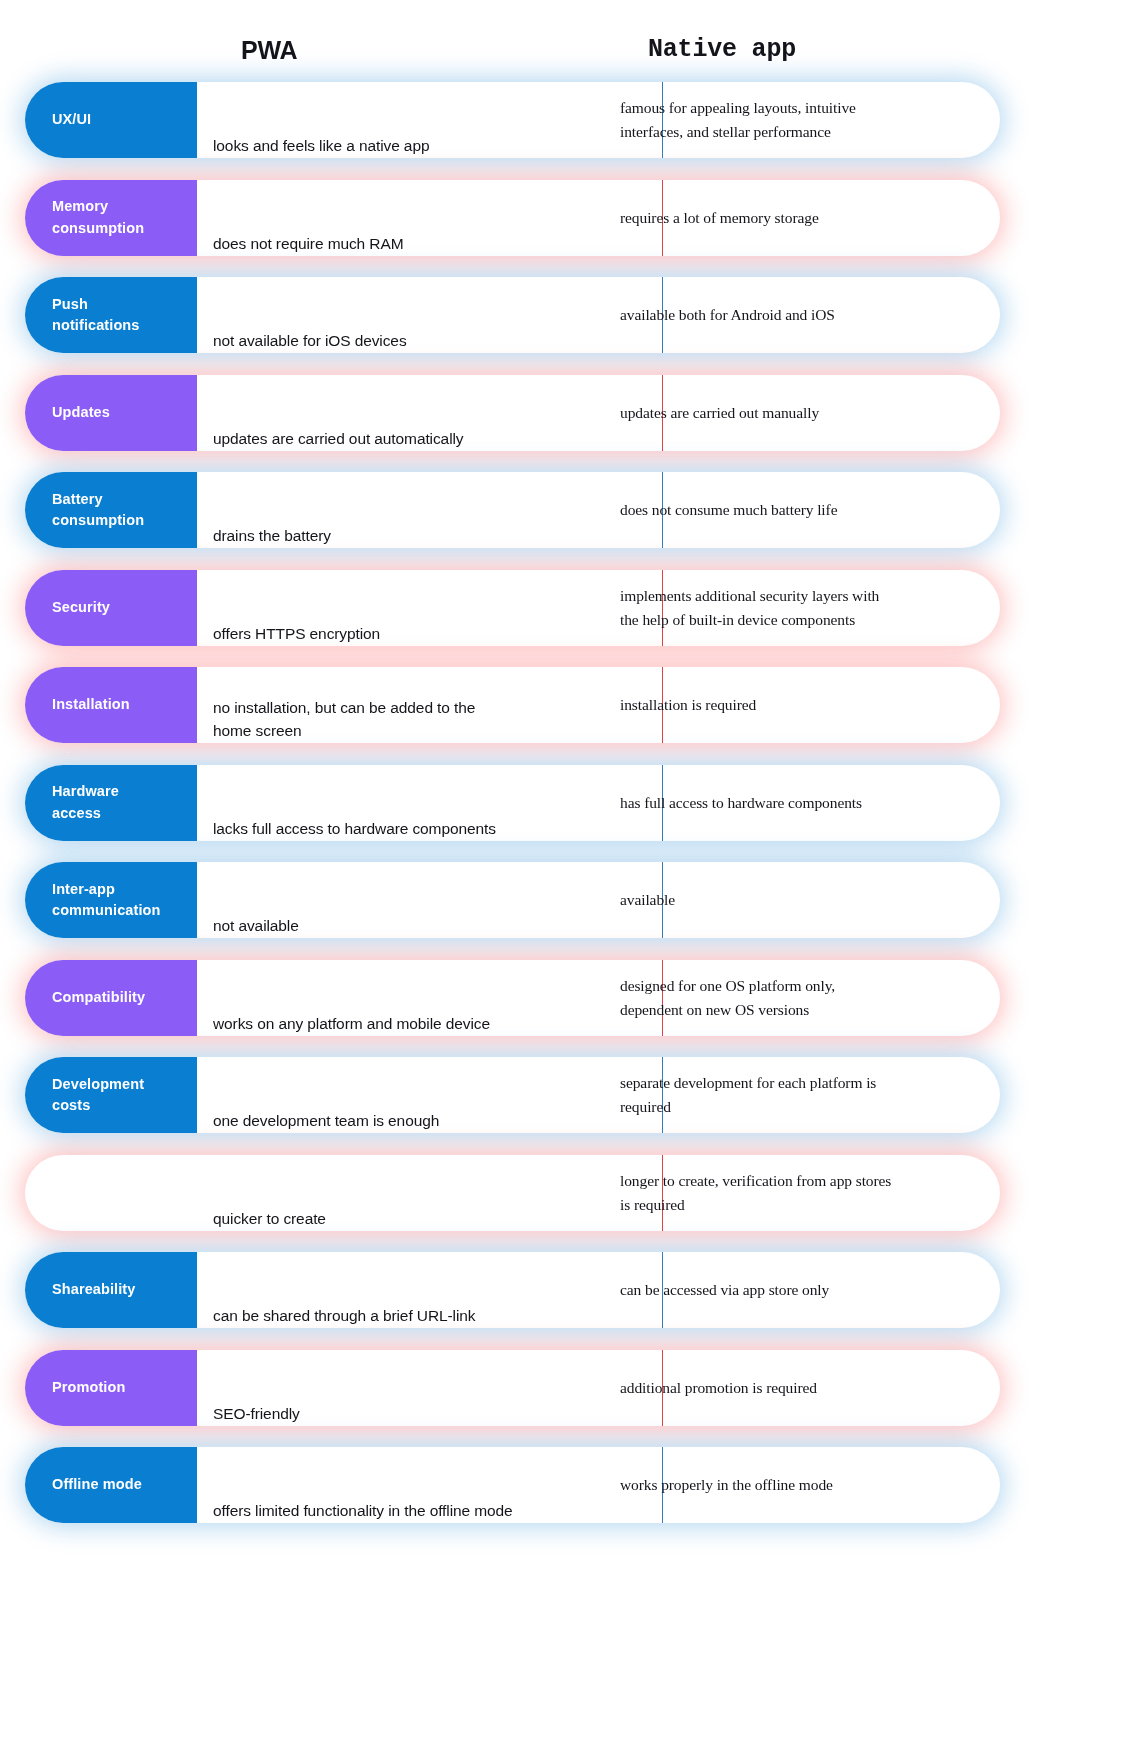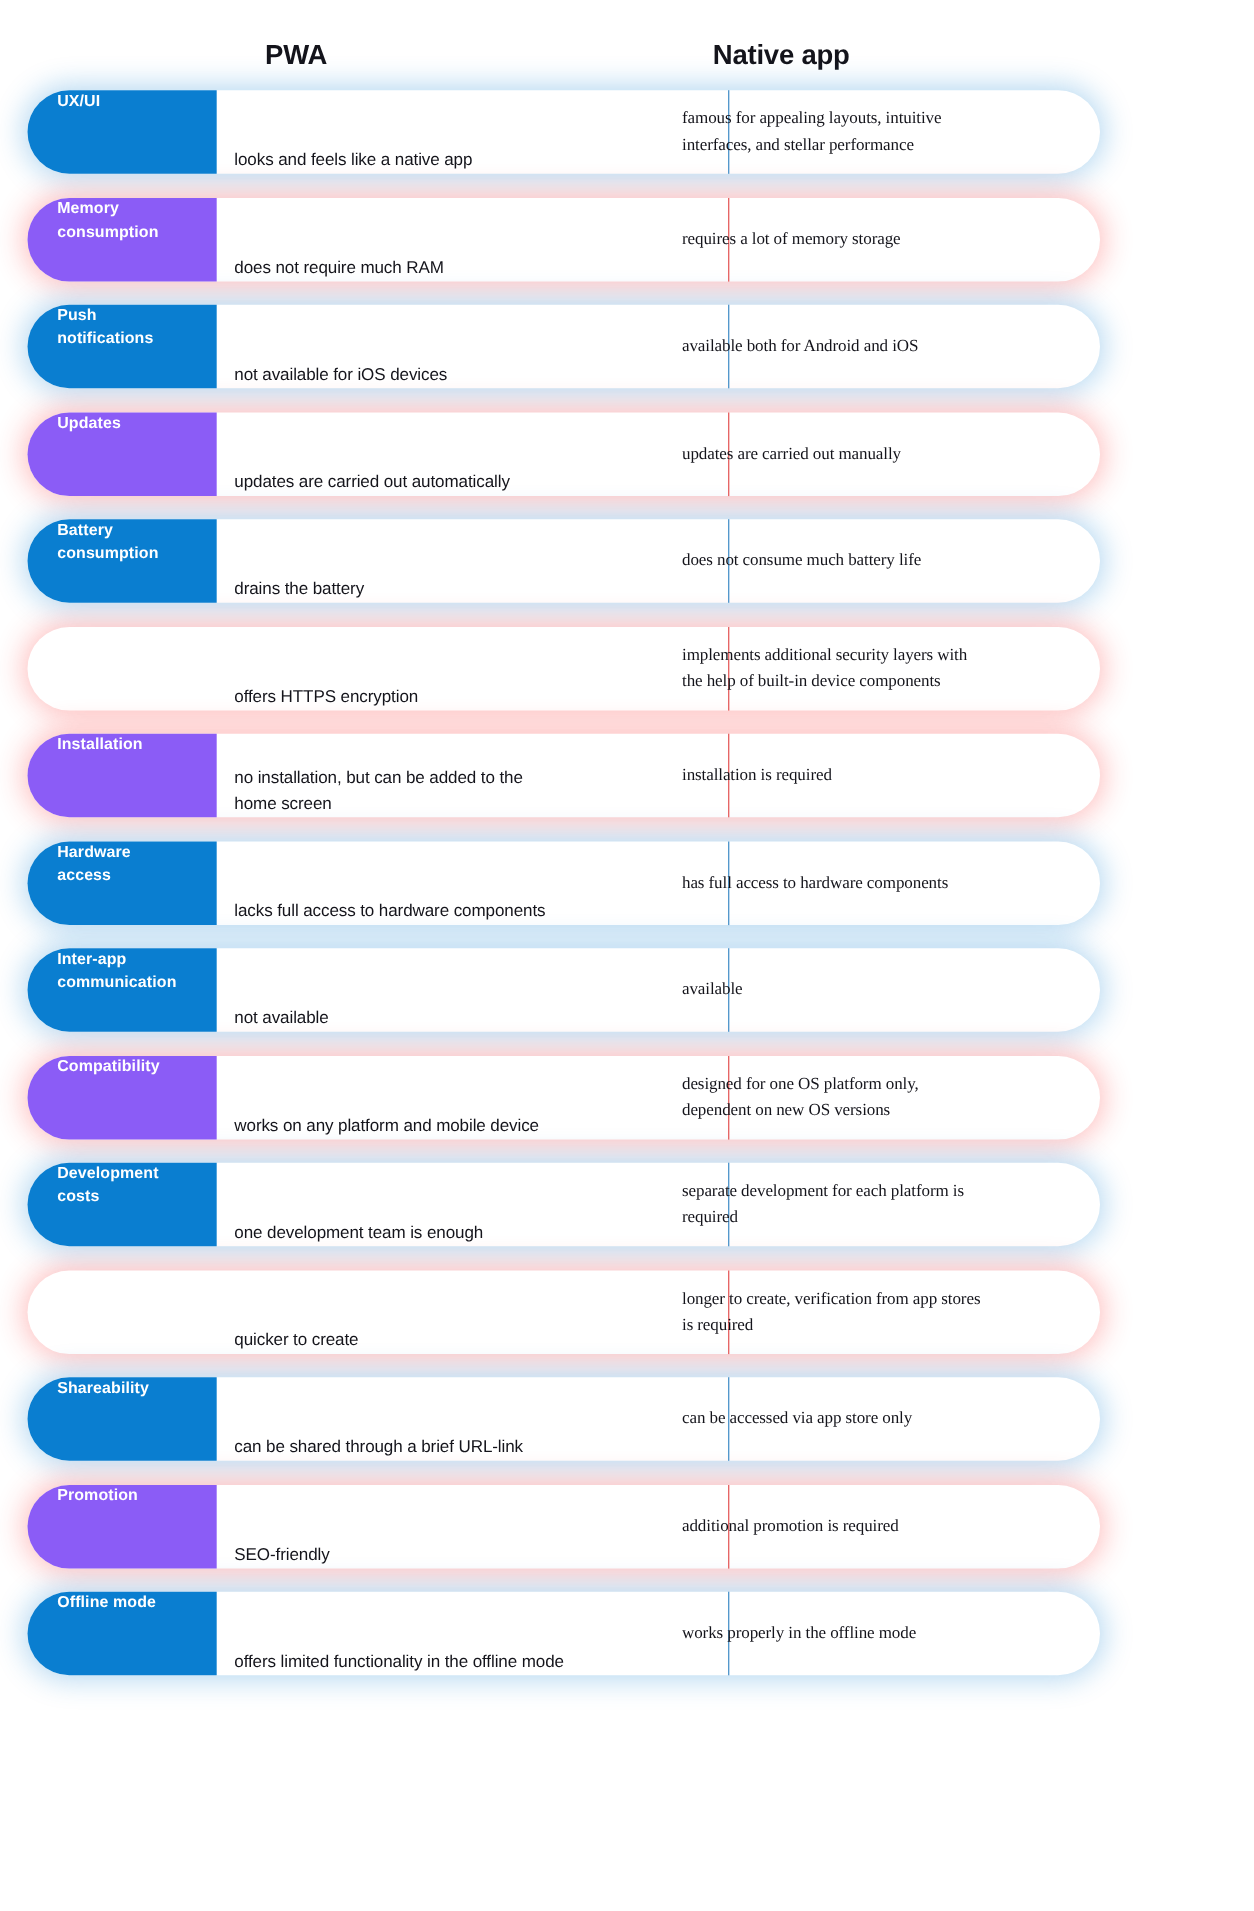--- a/index.html
+++ b/index.html
@@ -35,21 +35,21 @@
     top: 0;
     font-size: 25px;
     font-weight: 700;
     color: #14141b;
     letter-spacing: -0.2px;
     line-height: 44px;
     white-space: nowrap;
     margin-left: 28px;
   }
   .header-pwa { left: 213px; }
-  .header-native { left: 620px; }
+  .header-native { left: 620px; font-family: Liberation Mono, monospace; }
 
   
   .table {
     position: absolute;
     top: 82px;
     left: 0;
     width: 1140px;
   }
 
   .row {
@@ -79,20 +79,21 @@
   
   .label-pill {
     position: absolute;
     left: 25px;
     top: 0;
     width: 172px;
     height: 76px;
     border-top-left-radius: 38px;
     border-bottom-left-radius: 38px;
     display: flex;
+    align-items: center;
     box-sizing: border-box;
     padding-left: 27px;
     padding-right: 24px;
     z-index: 3;
   }
   .row-blue .label-pill { background: #0a7ed0; }
   .row-red  .label-pill { background: #8b5cf6; }
 
   .label-text {
     font-size: 14.5px;
@@ -218,20 +219,23 @@
         <div class="divider"></div>
         <div class="cell cell-pwa">
           <span class="cell-text">drains the battery</span>
         </div>
         <div class="cell cell-native">
           <span class="cell-text">does not consume much battery life</span>
         </div>
       </div>
       <div class="row row-red">
         <div class="card"></div>
+        <div class="label-pill">
+          <span class="label-text">Security</span>
+        </div>
         <div class="divider"></div>
         <div class="cell cell-pwa">
           <span class="cell-text">offers HTTPS encryption</span>
         </div>
         <div class="cell cell-native">
           <span class="cell-text">implements additional security layers with
 the help of built-in device components</span>
         </div>
       </div>
       <div class="row row-red">

